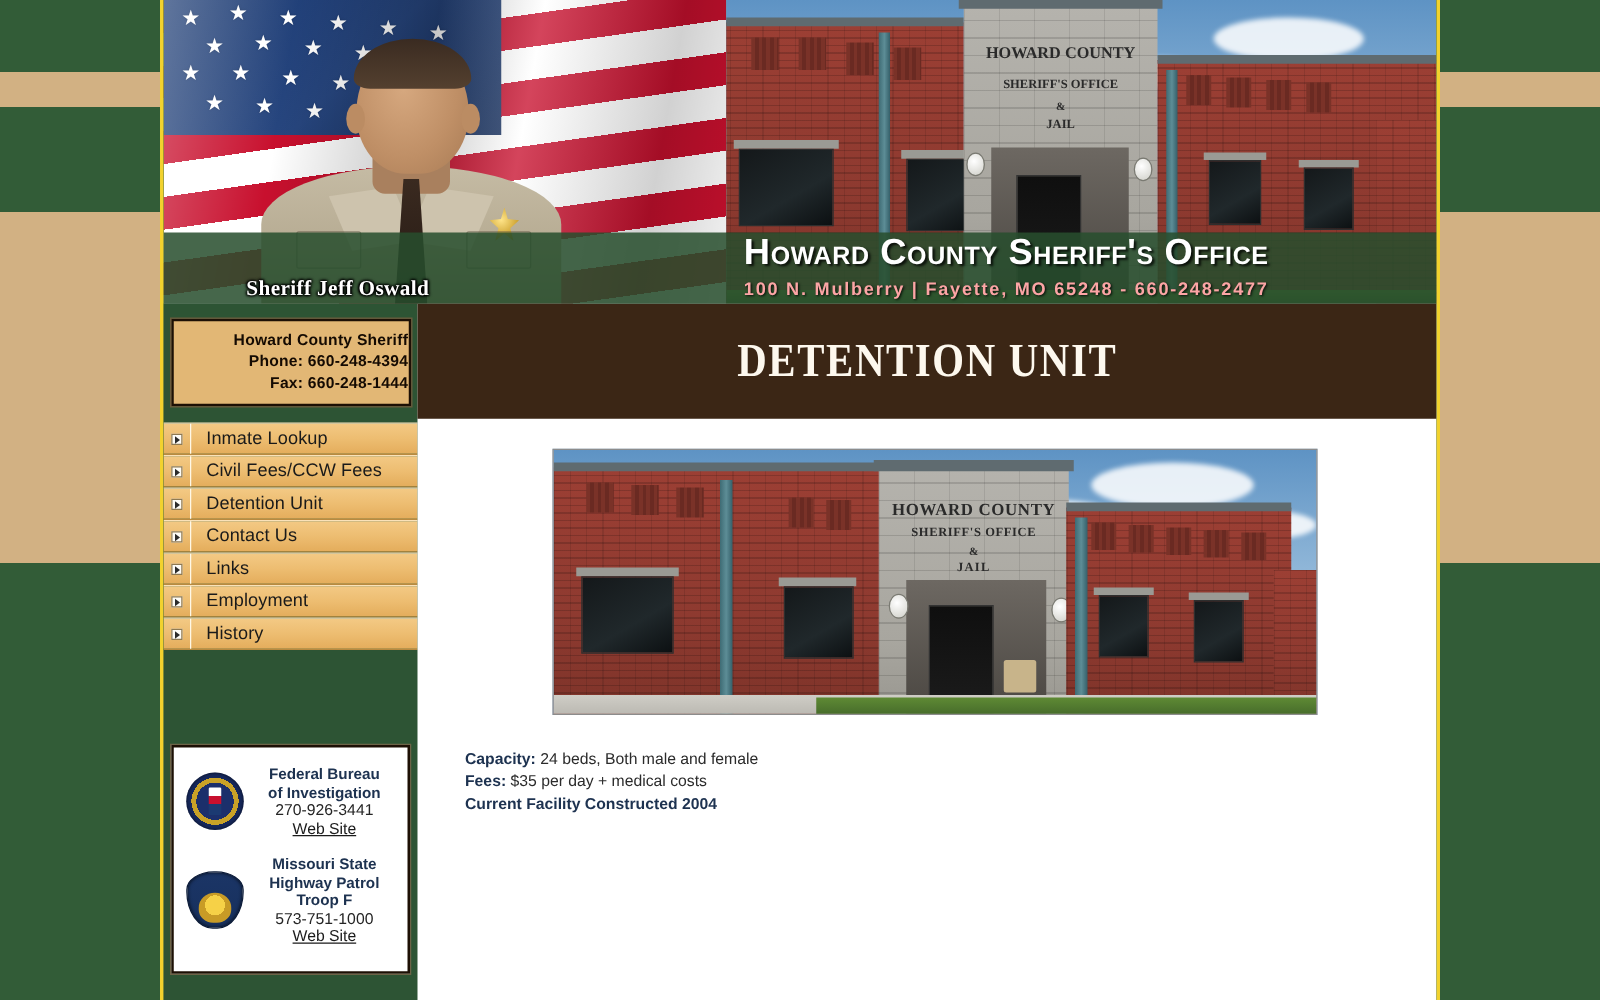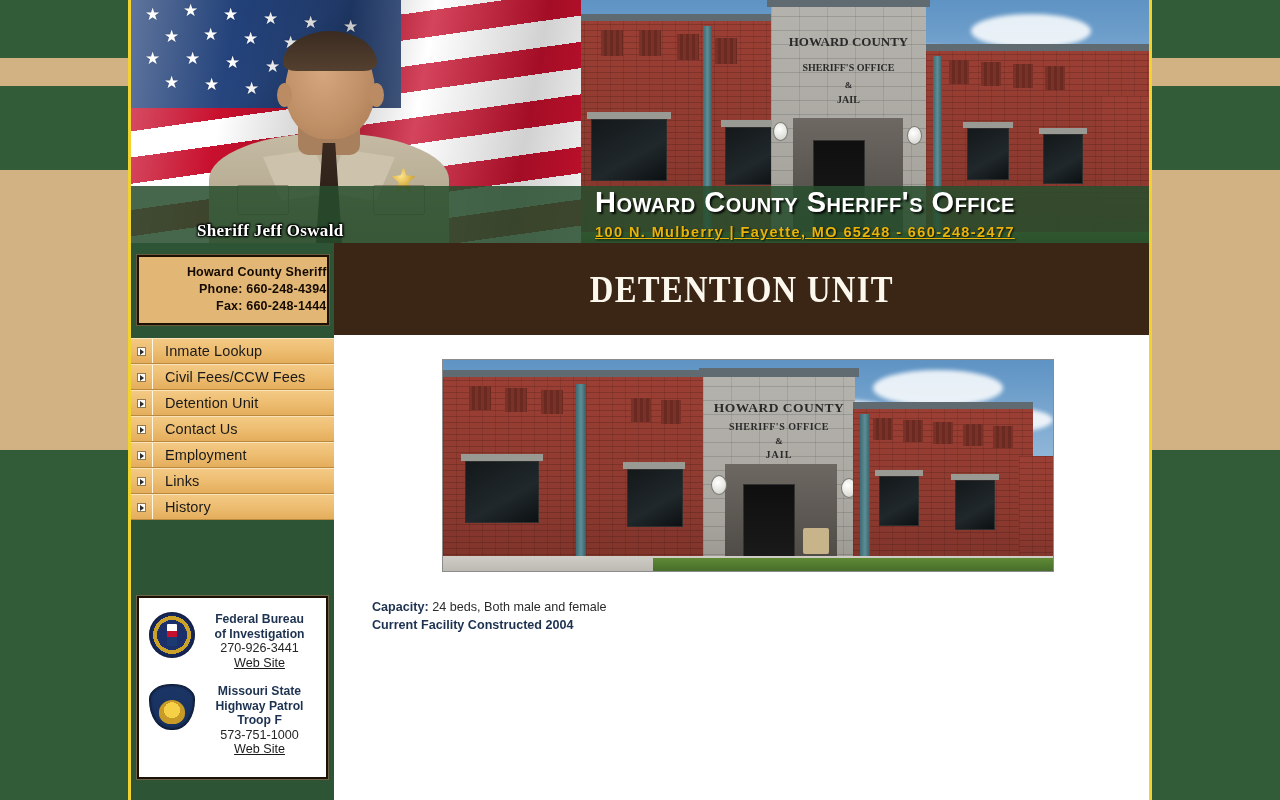--- a/index.html
+++ b/index.html
@@ -172,27 +172,26 @@
     letter-spacing: .5px;
     text-shadow: 2px 2px 2px rgba(0,0,0,.8);
     font-variant: small-caps;
     white-space: nowrap;
   }
   .mh-sub {
     position: absolute; left: 330px; top: 224px;
     width: 688px;
     text-align: center;
     z-index: 11;
-    color: #eab308;
+    color: #fca5a5;
     font-weight: bold;
     font-size: 14.5px;
     letter-spacing: 1.4px;
     text-shadow: 1px 1px 2px rgba(0,0,0,.85);
     white-space: nowrap;
-    text-decoration: underline;
   }
   .mh-name {
     position: absolute; left: 66px; bottom: 2px;
     z-index: 11;
     color: #fff;
     font-family: "Liberation Serif", serif;
     font-weight: bold;
     font-size: 17px;
     letter-spacing: .3px;
     text-shadow: 1px 1px 2px #000, -1px -1px 2px #000, 1px -1px 2px #000, -1px 1px 2px #000;
@@ -278,21 +277,21 @@
     left: 6px;
     top: 353px;
     width: 191px;
     background: #fff;
     border: 2px solid #1d1005;
     outline: 1px solid #6d6347;
     padding: 10px 4px 10px;
   }
   .link-row {
     display: flex;
-    align-items: flex-start;
+    align-items: center;
     padding: 4px 0 10px;
   }
   .seal {
     width: 46px; min-width: 46px;
     height: 46px;
     margin: 0 6px 0 6px;
     position: relative;
   }
   .seal-fbi {
     border-radius: 50%;
@@ -560,27 +559,27 @@
         <div class="nav-item">
           <span class="nav-bullet">
               <i></i>
             </span>
           <span class="nav-label">Contact Us</span>
         </div>
         <div class="nav-item">
           <span class="nav-bullet">
               <i></i>
             </span>
-          <span class="nav-label">Employment</span>
+          <span class="nav-label">Links</span>
         </div>
         <div class="nav-item">
           <span class="nav-bullet">
               <i></i>
             </span>
-          <span class="nav-label">Links</span>
+          <span class="nav-label">Employment</span>
         </div>
         <div class="nav-item">
           <span class="nav-bullet">
               <i></i>
             </span>
           <span class="nav-label">History</span>
         </div>
       </div>
 
       <div class="links-box">
@@ -664,20 +663,23 @@
 
           <div class="walk" style="left:0;top:196px;width:612px;height:17px;"></div>
           <div class="grass" style="left:210px;top:198px;width:402px;height:15px;"></div>
         </div>
 
         <div class="facts">
           <div>
             <b>Capacity:</b><span> 24 beds, Both male and female</span>
           </div>
           <div>
+            <b>Fees:</b><span> $35 per day + medical costs</span>
+          </div>
+          <div>
             <b>Current Facility Constructed 2004</b>
           </div>
         </div>
 
       </div>
     </div>
   </div>
 </div>
 
 </body></html>

